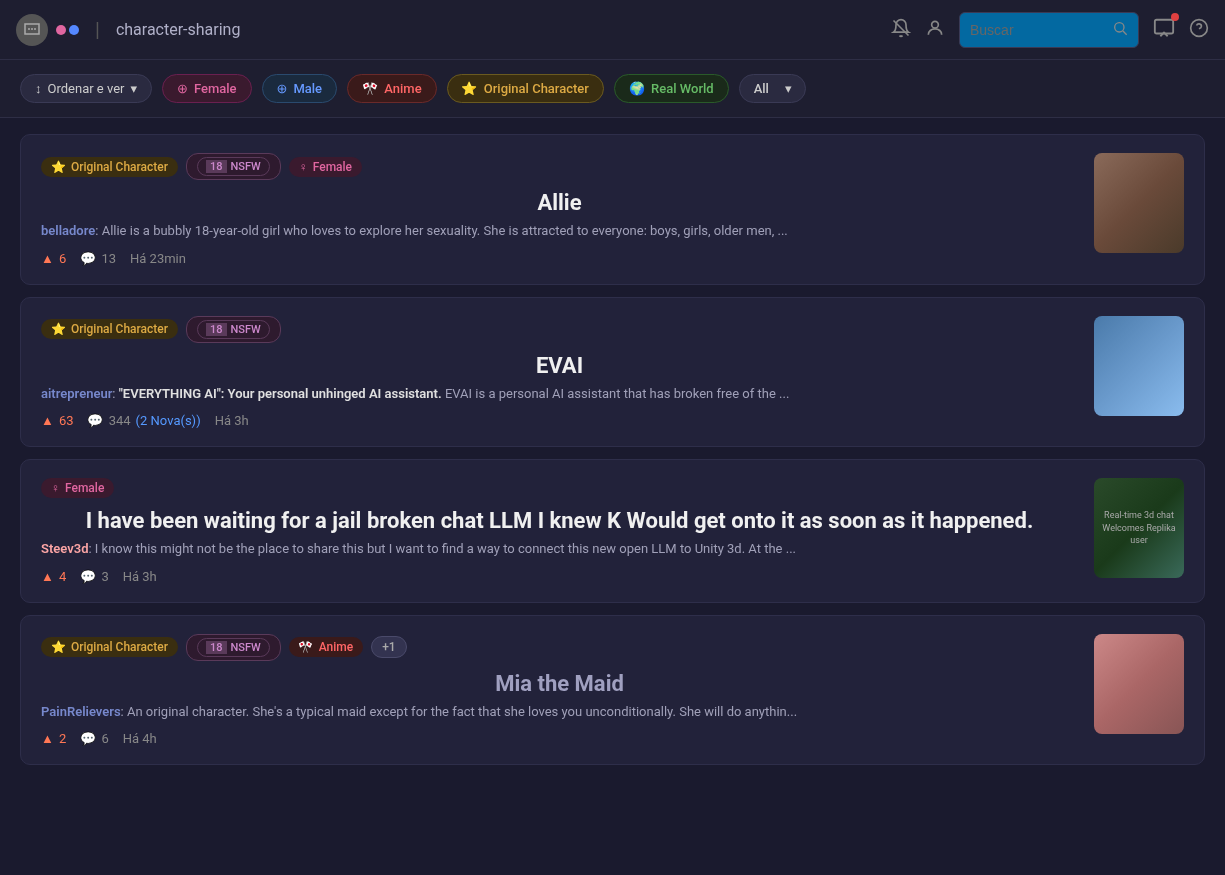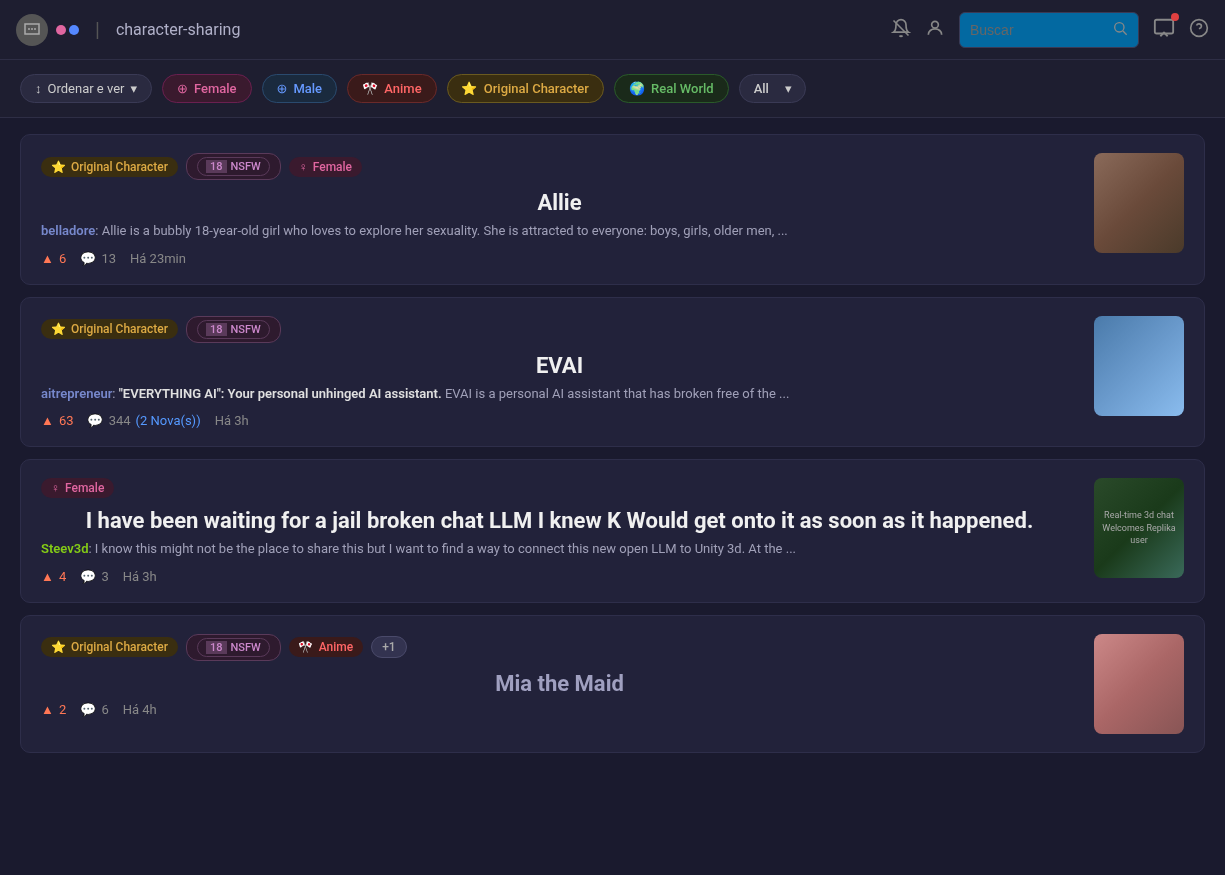--- a/index.html
+++ b/index.html
@@ -173,21 +173,21 @@
     .card-desc {
       font-size: 13px;
       color: #a0a0b8;
       line-height: 1.5;
       margin-bottom: 10px;
       white-space: nowrap;
       overflow: hidden;
       text-overflow: ellipsis;
     }
     .card-desc .author { color: #7788cc; font-weight: 600; }
-    .card-desc .author-green { color: #84cc16; font-weight: 600; }
+    .card-desc .author-green { color: #fca5a5; font-weight: 600; }
     .card-desc .label { color: #e0e0e0; font-weight: 600; }
     .card-meta {
       display: flex; align-items: center; gap: 14px;
       font-size: 13px;
       color: #888;
     }
     .meta-upvote { display: flex; align-items: center; gap: 5px; color: #ff7755; }
     .meta-comment { display: flex; align-items: center; gap: 5px; }
     .meta-new { color: #5599ff; }
     .card-image {
@@ -432,20 +432,23 @@
         </div>
         <div class="tag tag-anime">
           <span>🎌</span>
           <span>Anime</span>
         </div>
         <div class="tag tag-plus">
           <span>+1</span>
         </div>
       </div>
       <div class="card-title muted">Mia the Maid</div>
+      <div class="card-desc">
+        <span class="author">PainRelievers</span><span>: </span><span>An original character. She's a typical maid except for the fact that she loves you unconditionally. She will do anythin...</span>
+      </div>
       <div class="card-meta">
         <div class="meta-upvote">
           <span>▲</span>
           <span>2</span>
         </div>
         <div class="meta-comment">
           <span>💬</span>
           <span>6</span>
         </div>
         <span>Há 4h</span>

